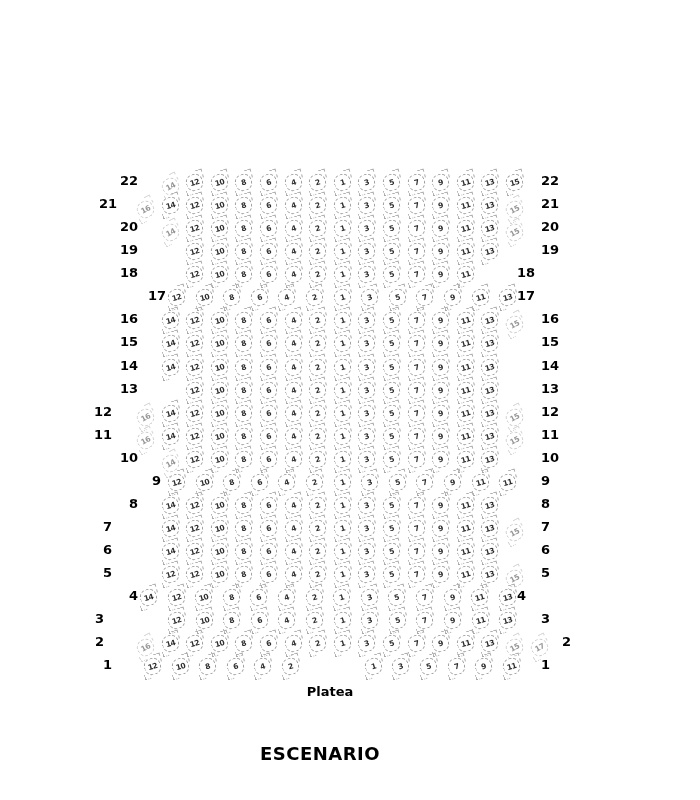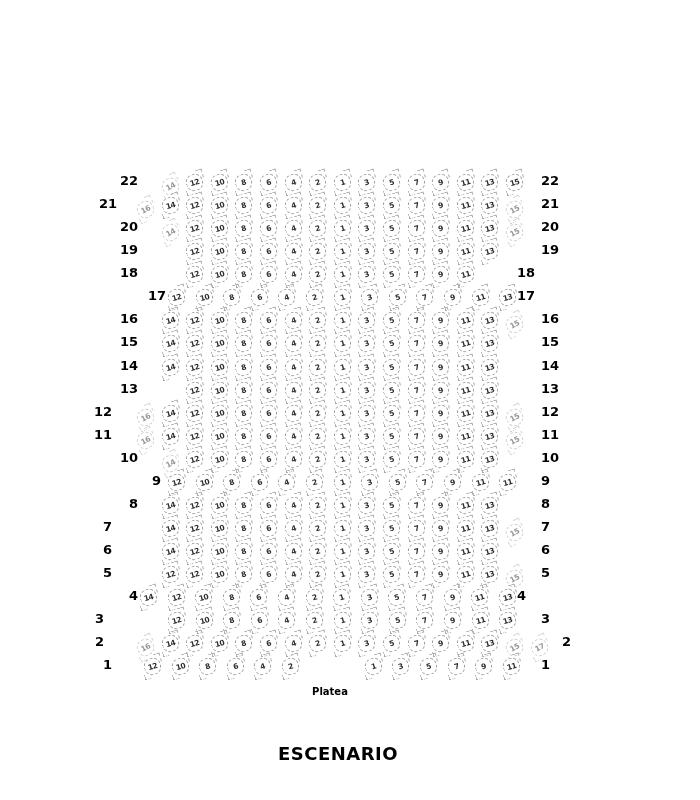--- a/index.html
+++ b/index.html
@@ -27,21 +27,21 @@
   }
   .seat::after {
     content:""; position:absolute; bottom:-4px; left:-3px; width:5px; height:5px;
     border-bottom:1px dotted #aaa; border-left:1px solid #aaa;
   }
   .seat.dim { opacity:0.5; margin-top:-5px; transform:rotate(-28deg); }
   .caption {
     position:absolute; transform:translate(-50%,-50%); color:#000;
     font-weight:bold; white-space:nowrap;
   }
-  .caption.platea    { font-size:10px;text-align:center; }
+  .caption.platea    { font-size:13px;text-align:center; }
   .caption.escenario { font-size:18px; letter-spacing:0.5px; }
 </style>
 </head>
 <body>
 
 <div id="canvas">
   <div id="rows">
       <div class="row-label left" style="left: 138px; top: 180px;">22</div>
       <div class="row-label right" style="left: 541px; top: 180px;">22</div>
       <div class="seat dim" style="left: 170.6px; top: 183px;">14</div>
@@ -394,14 +394,14 @@
       <div class="seat" style="left: 263.4px; top: 667.47px;">4</div>
       <div class="seat" style="left: 291px; top: 667.47px;">2</div>
       <div class="seat" style="left: 373.8px; top: 667.47px;">1</div>
       <div class="seat" style="left: 401.4px; top: 667.47px;">3</div>
       <div class="seat" style="left: 429px; top: 667.47px;">5</div>
       <div class="seat" style="left: 456.6px; top: 667.47px;">7</div>
       <div class="seat" style="left: 484.2px; top: 667.47px;">9</div>
       <div class="seat" style="left: 511.8px; top: 667.47px;">11</div>
     </div>
   <div class="caption platea" style="left:330px; top:691px;">Platea</div>
-  <div class="caption escenario" style="left:338px; top:753px;">ESCENARIO</div>
+  <div class="caption escenario" style="left:320px; top:753px;">ESCENARIO</div>
 </div>
 
 </body></html>

